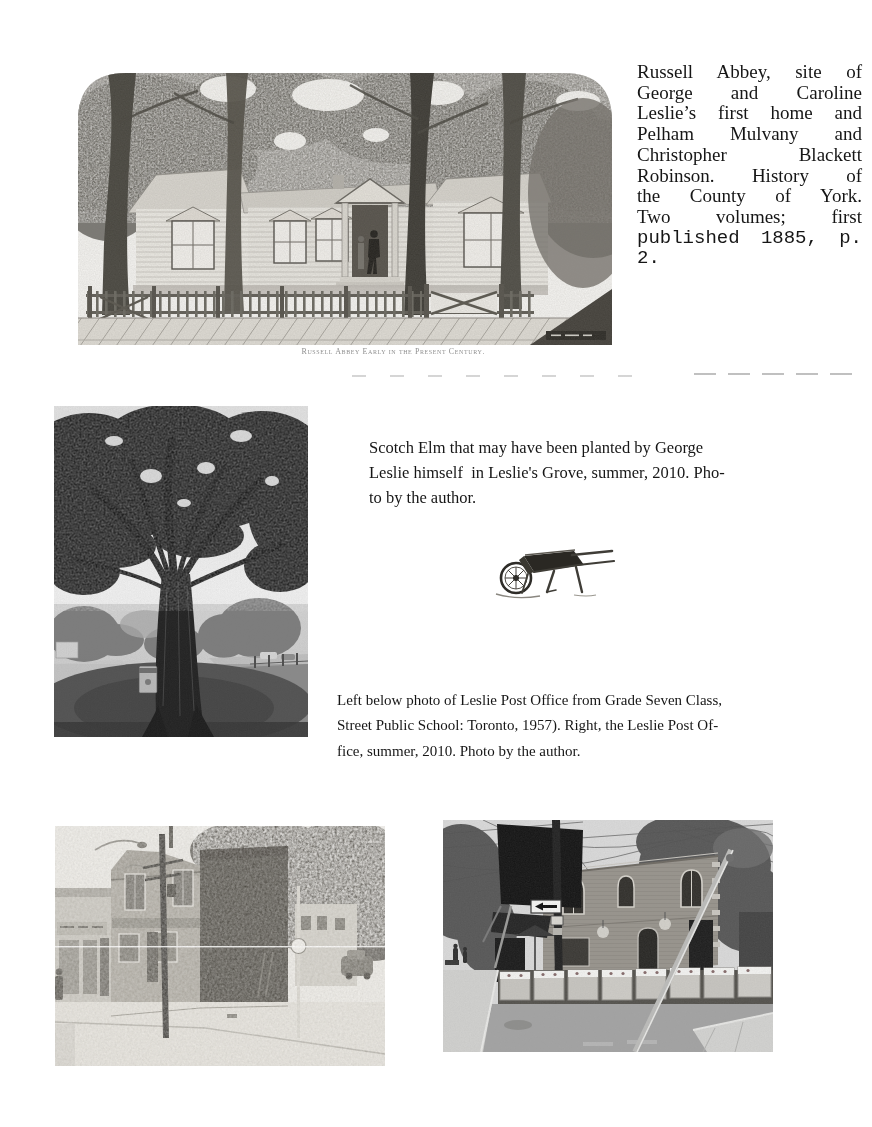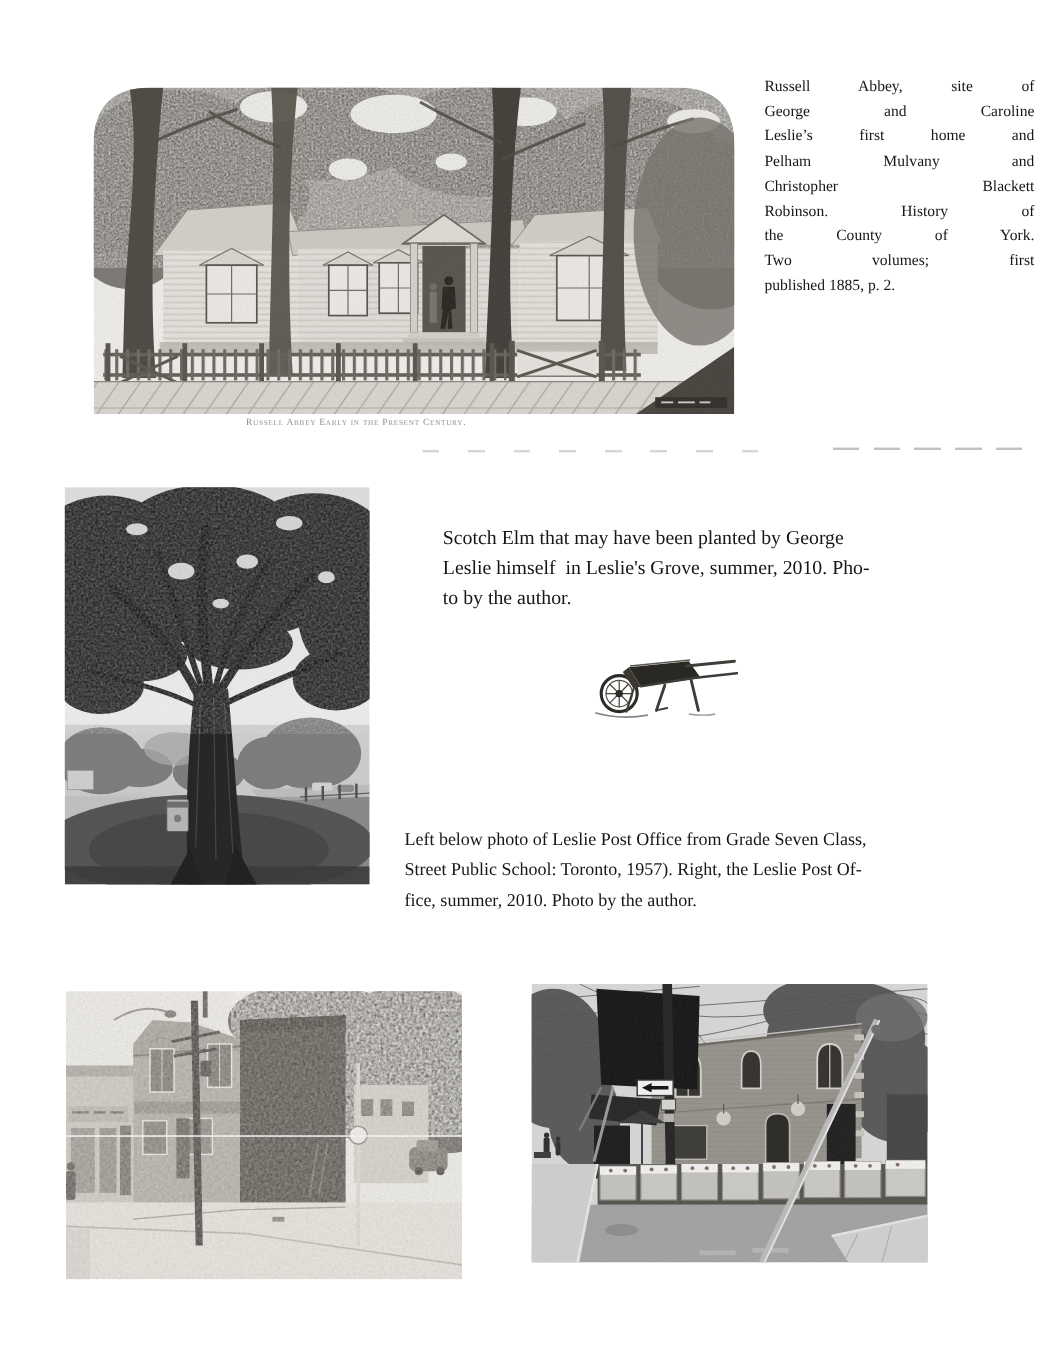--- a/index.html
+++ b/index.html
@@ -8,29 +8,29 @@
     background:#ffffff; overflow:hidden;
     font-family:"Liberation Serif", serif; color:#141414;
   }
   .abs{position:absolute;}
   figure{margin:0;}
   svg{display:block;}
 
   
   .tline{white-space:pre;}
   .cap{color:#161616;}
-  .abbey-cap{left:637px; top:62px; width:225px; font-size:13px; line-height:20.7px;}
+  .abbey-cap{left:637px; top:62px; width:225px; font-size:19px; line-height:20.7px;}
   .abbey-cap .tline{white-space:normal; text-align:justify; text-align-last:justify;}
-  .abbey-cap .tline.last{text-align-last:left;}
+  .abbey-cap .tline.last{text-align-last:left;font-family:Liberation Mono, monospace;}
   .elm-cap{left:337px; top:436px; width:430px; font-size:16.5px; line-height:24.8px;margin-left:32px;}
   .po-cap{left:337px; top:688px; width:480px; font-size:15px; line-height:25.4px;}
   .it{}
 
   .plate-caption{
-    left:205px; top:347px; width:280px; text-align:left;
+    left:205px; top:347px; width:280px; text-align:right;
     font-size:8px; letter-spacing:0.6px; color:#8f8f8f;
     font-variant:small-caps;
     font-family:Liberation Serif, serif;
   }
   
   .artifact{height:2px; opacity:.28;
     background:repeating-linear-gradient(90deg,#6a6a6a 0 14px,transparent 14px 38px);}
   .artifact.a1{left:352px; top:375px; width:300px;}
   .artifact.a2{left:694px; top:373px; width:170px; opacity:.38;
     background:repeating-linear-gradient(90deg,#5a5a5a 0 22px,transparent 22px 34px);}

